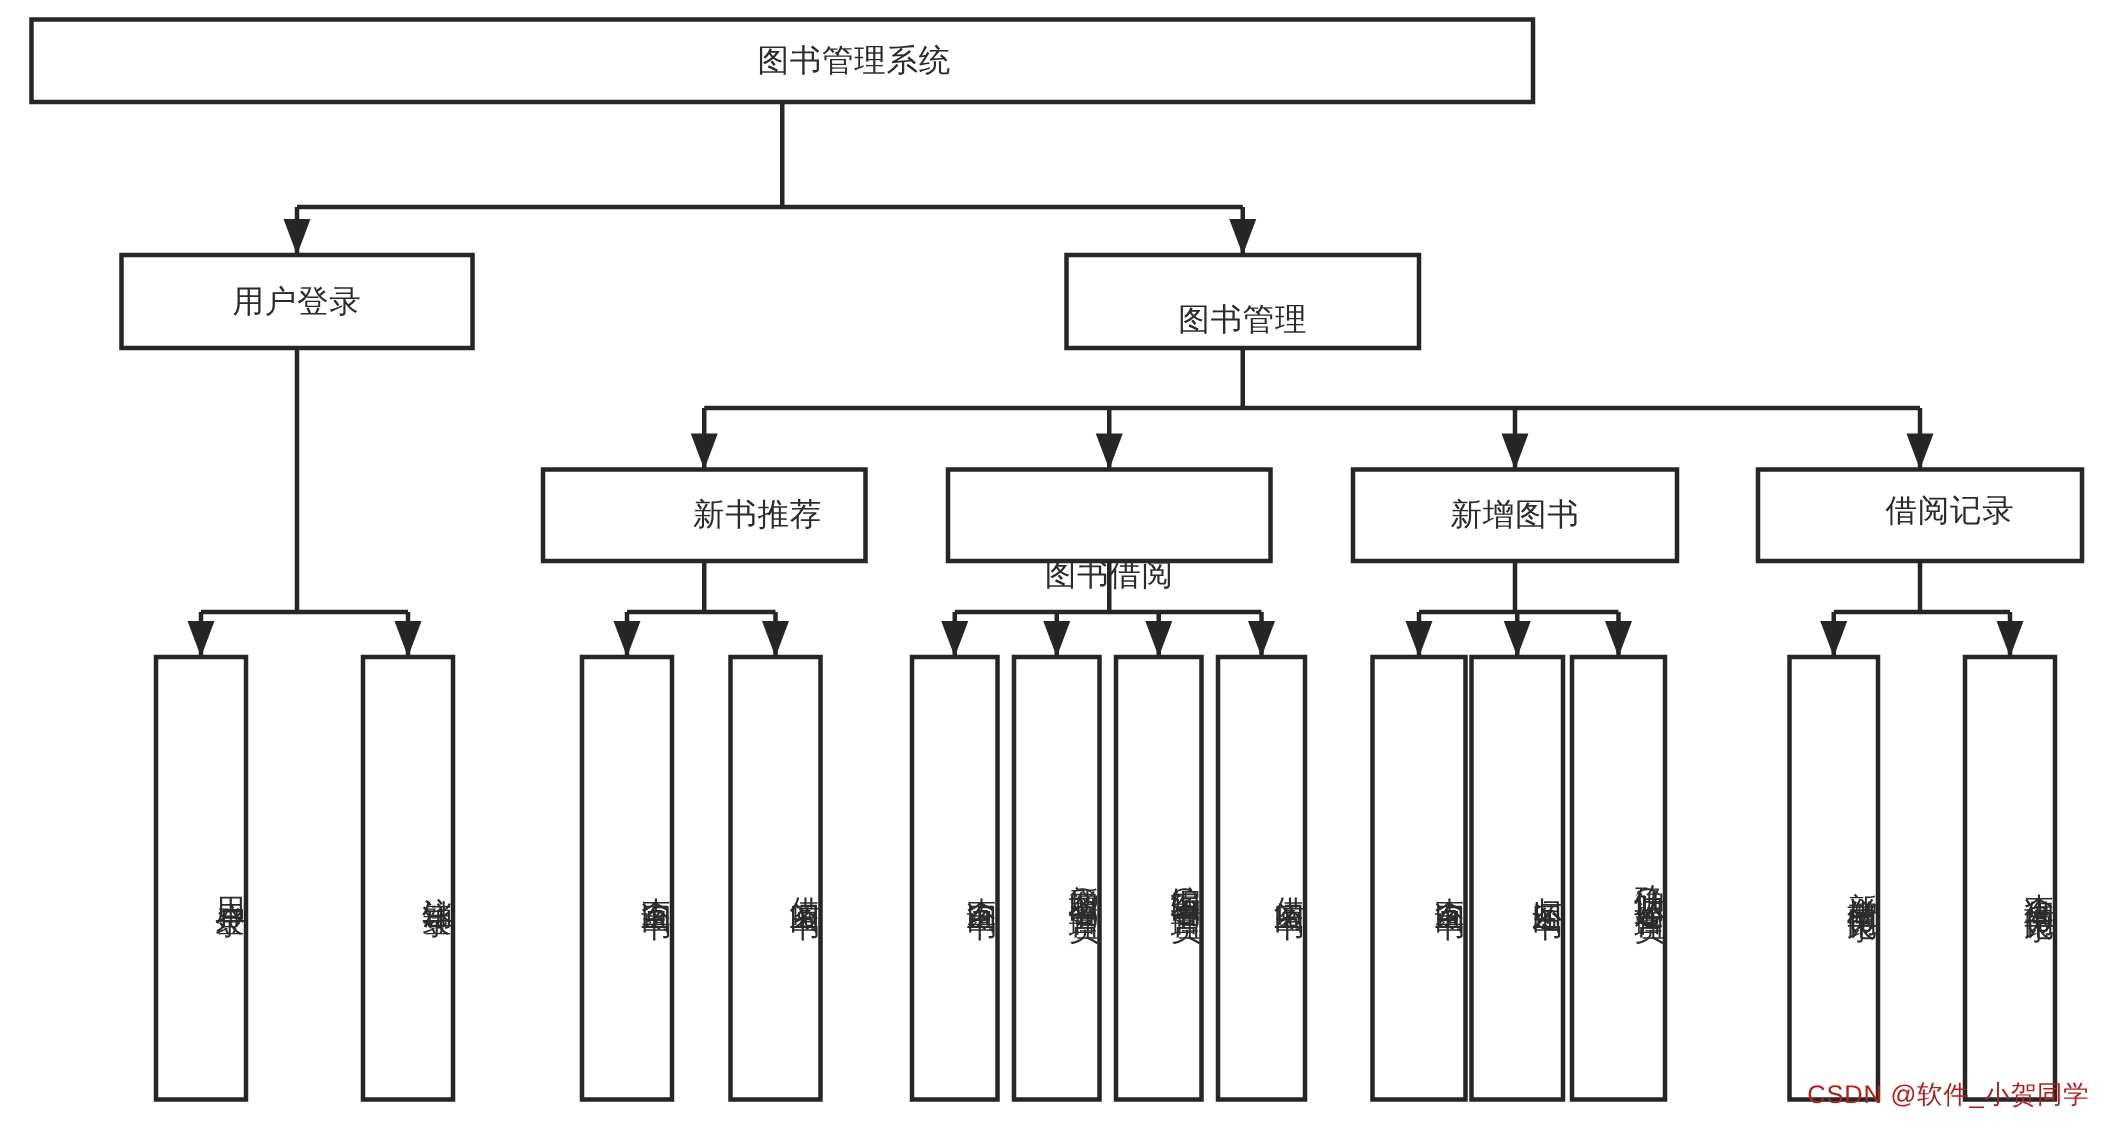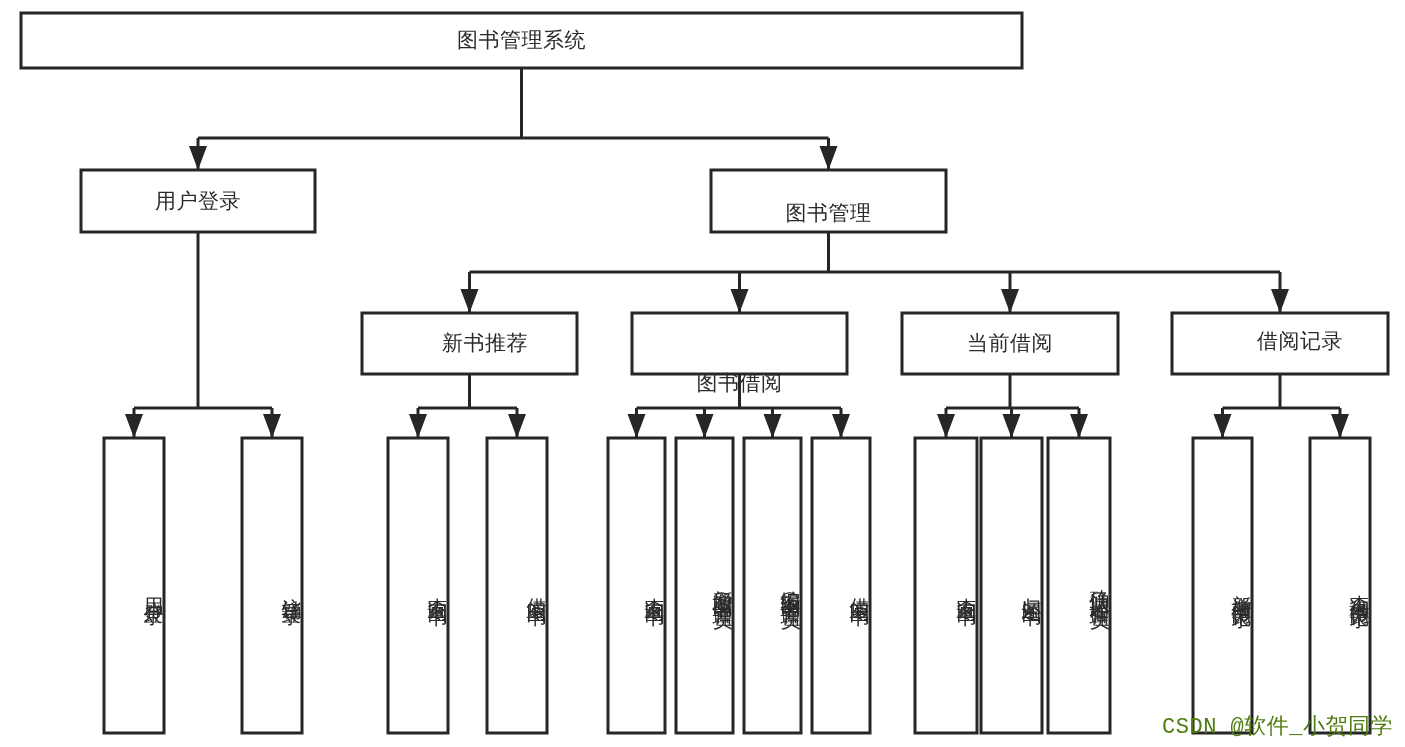--- a/index.html
+++ b/index.html
@@ -59,23 +59,23 @@
     letter-spacing: 3px;
     line-height: 1;
     align-items: flex-start;
     padding-top: 4px;
     box-sizing: border-box;
   }
   .watermark {
     position: absolute;
     right: 12px;
     bottom: 6px;
-    font-size: 22px;
-    color: #4d7c0f;
-    font-family: Liberation Mono, monospace;
+    font-size: 17px;
+    color: #b91c1c;
+    font-family: Liberation Sans, sans-serif;
     letter-spacing: 0.5px;
     pointer-events: none;
   }
 </style>
 </head>
 <body>
 
 <div id="diagram-root">
 
   <svg class="flow" viewBox="0 0 1405 747">
@@ -151,26 +151,26 @@
         <rect x="812" y="438" width="58" height="295" class="node-box"></rect>
         <rect x="915" y="438" width="62" height="295" class="node-box"></rect>
         <rect x="981" y="438" width="61" height="295" class="node-box"></rect>
         <rect x="1048" y="438" width="62" height="295" class="node-box"></rect>
         <rect x="1193" y="438" width="59" height="295" class="node-box"></rect>
         <rect x="1310" y="438" width="60" height="295" class="node-box"></rect>
       </g>
   </svg>
 
   <div id="labels">
-      <div class="node-label" style="left: 21px; top: 13px; width: 1001px; height: 55px;">图书管理系统</div>
+      <div class="node-label" style="left: 21px; top: 13px; width: 1001px; height: 55px; padding-left: 48px;">图书管理系统</div>
       <div class="node-label" style="left: 81px; top: 170px; width: 234px; height: 62px;">用户登录</div>
       <div class="node-label" style="left: 711px; top: 170px; width: 235px; height: 62px; margin-top: 12px;">图书管理</div>
-      <div class="node-label" style="left: 362px; top: 313px; width: 246px; height: 61px;">新书推荐</div>
+      <div class="node-label" style="left: 362px; top: 313px; width: 246px; height: 61px; padding-left: 20px;">新书推荐</div>
       <div class="node-label" style="left: 632px; top: 313px; width: 215px; height: 61px; margin-top: 40px;">图书借阅</div>
-      <div class="node-label" style="left: 902px; top: 313px; width: 216px; height: 61px;">当前借阅</div>
+      <div class="node-label" style="left: 902px; top: 313px; width: 216px; height: 61px;">新增图书</div>
       <div class="node-label" style="left: 1172px; top: 313px; width: 256px; height: 61px; font-family: Liberation Mono, monospace;">借阅记录</div>
       <div class="node-label vertical" style="left: 104px; top: 438px; width: 60px; height: 295px;">用户登录</div>
       <div class="node-label vertical" style="left: 242px; top: 438px; width: 60px; height: 295px;">注销登录</div>
       <div class="node-label vertical" style="left: 388px; top: 438px; width: 60px; height: 295px;">查询图书</div>
       <div class="node-label vertical" style="left: 487px; top: 438px; width: 60px; height: 295px;">借阅图书</div>
       <div class="node-label vertical" style="left: 608px; top: 438px; width: 57px; height: 295px;">查询图书</div>
       <div class="node-label vertical" style="left: 676px; top: 438px; width: 57px; height: 295px;">新增图书（管理员）</div>
       <div class="node-label vertical" style="left: 744px; top: 438px; width: 57px; height: 295px;">编辑图书（管理员）</div>
       <div class="node-label vertical" style="left: 812px; top: 438px; width: 58px; height: 295px;">借阅图书</div>
       <div class="node-label vertical" style="left: 915px; top: 438px; width: 62px; height: 295px;">查询图书</div>

